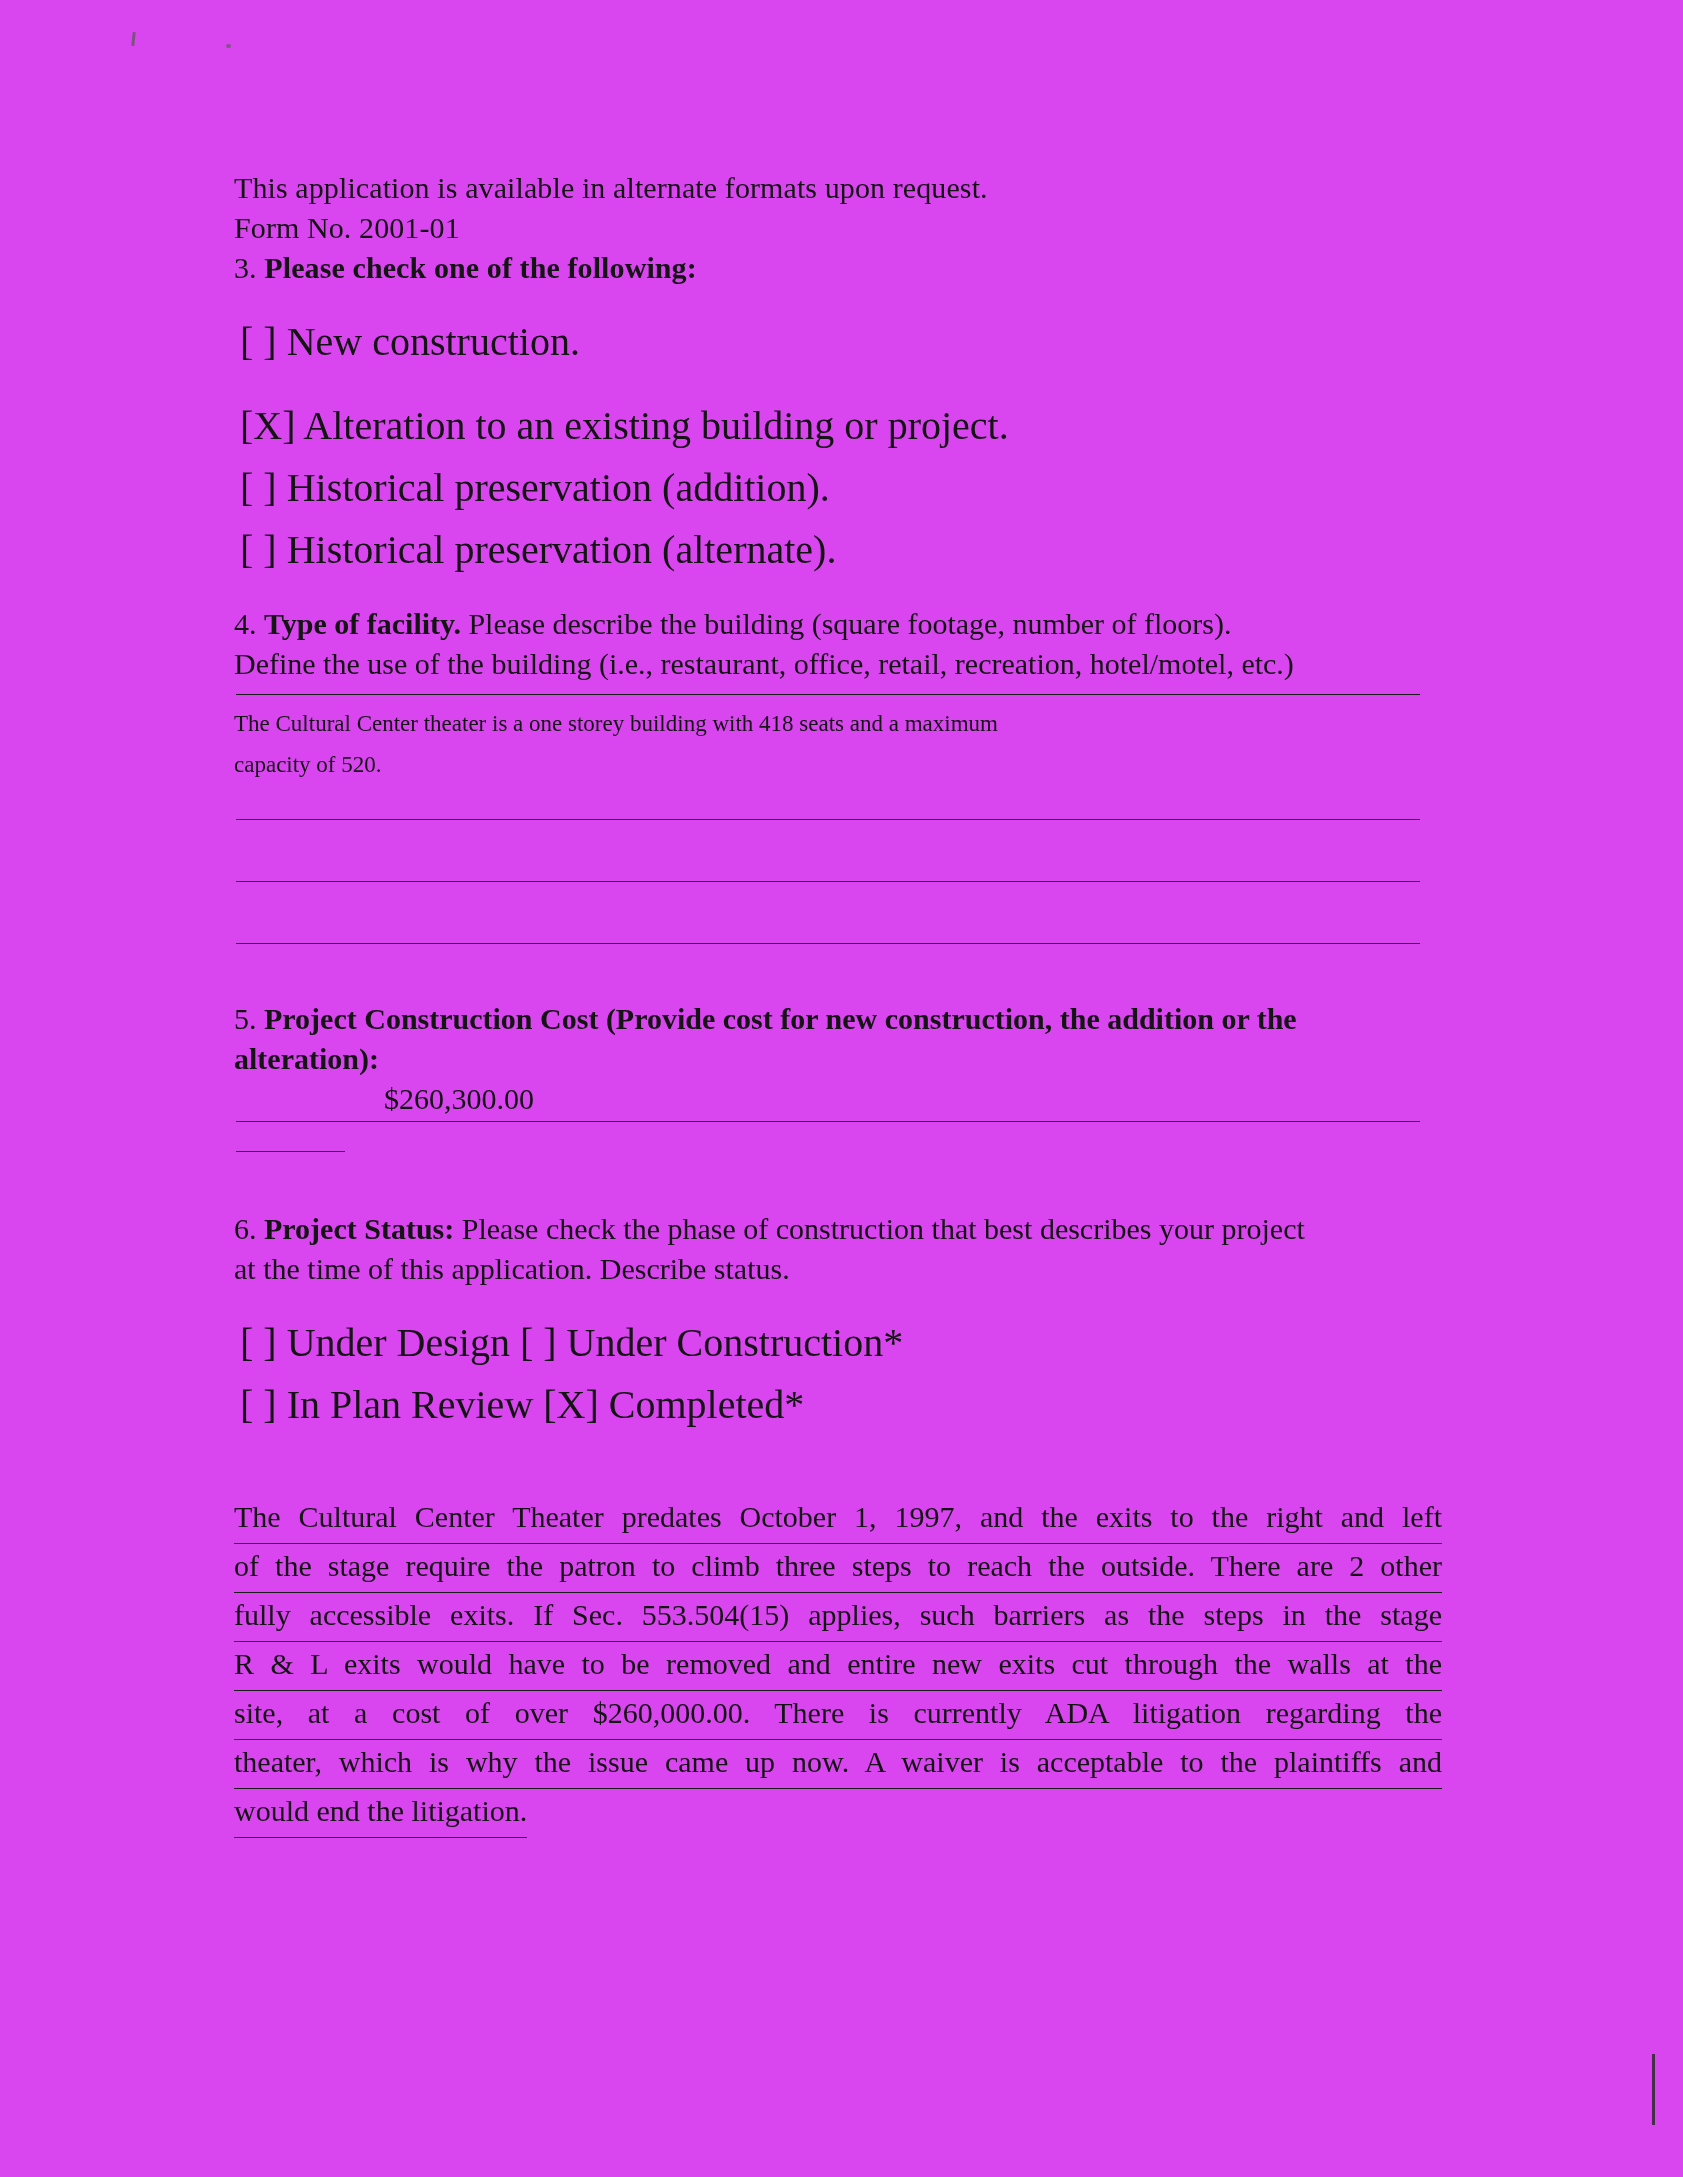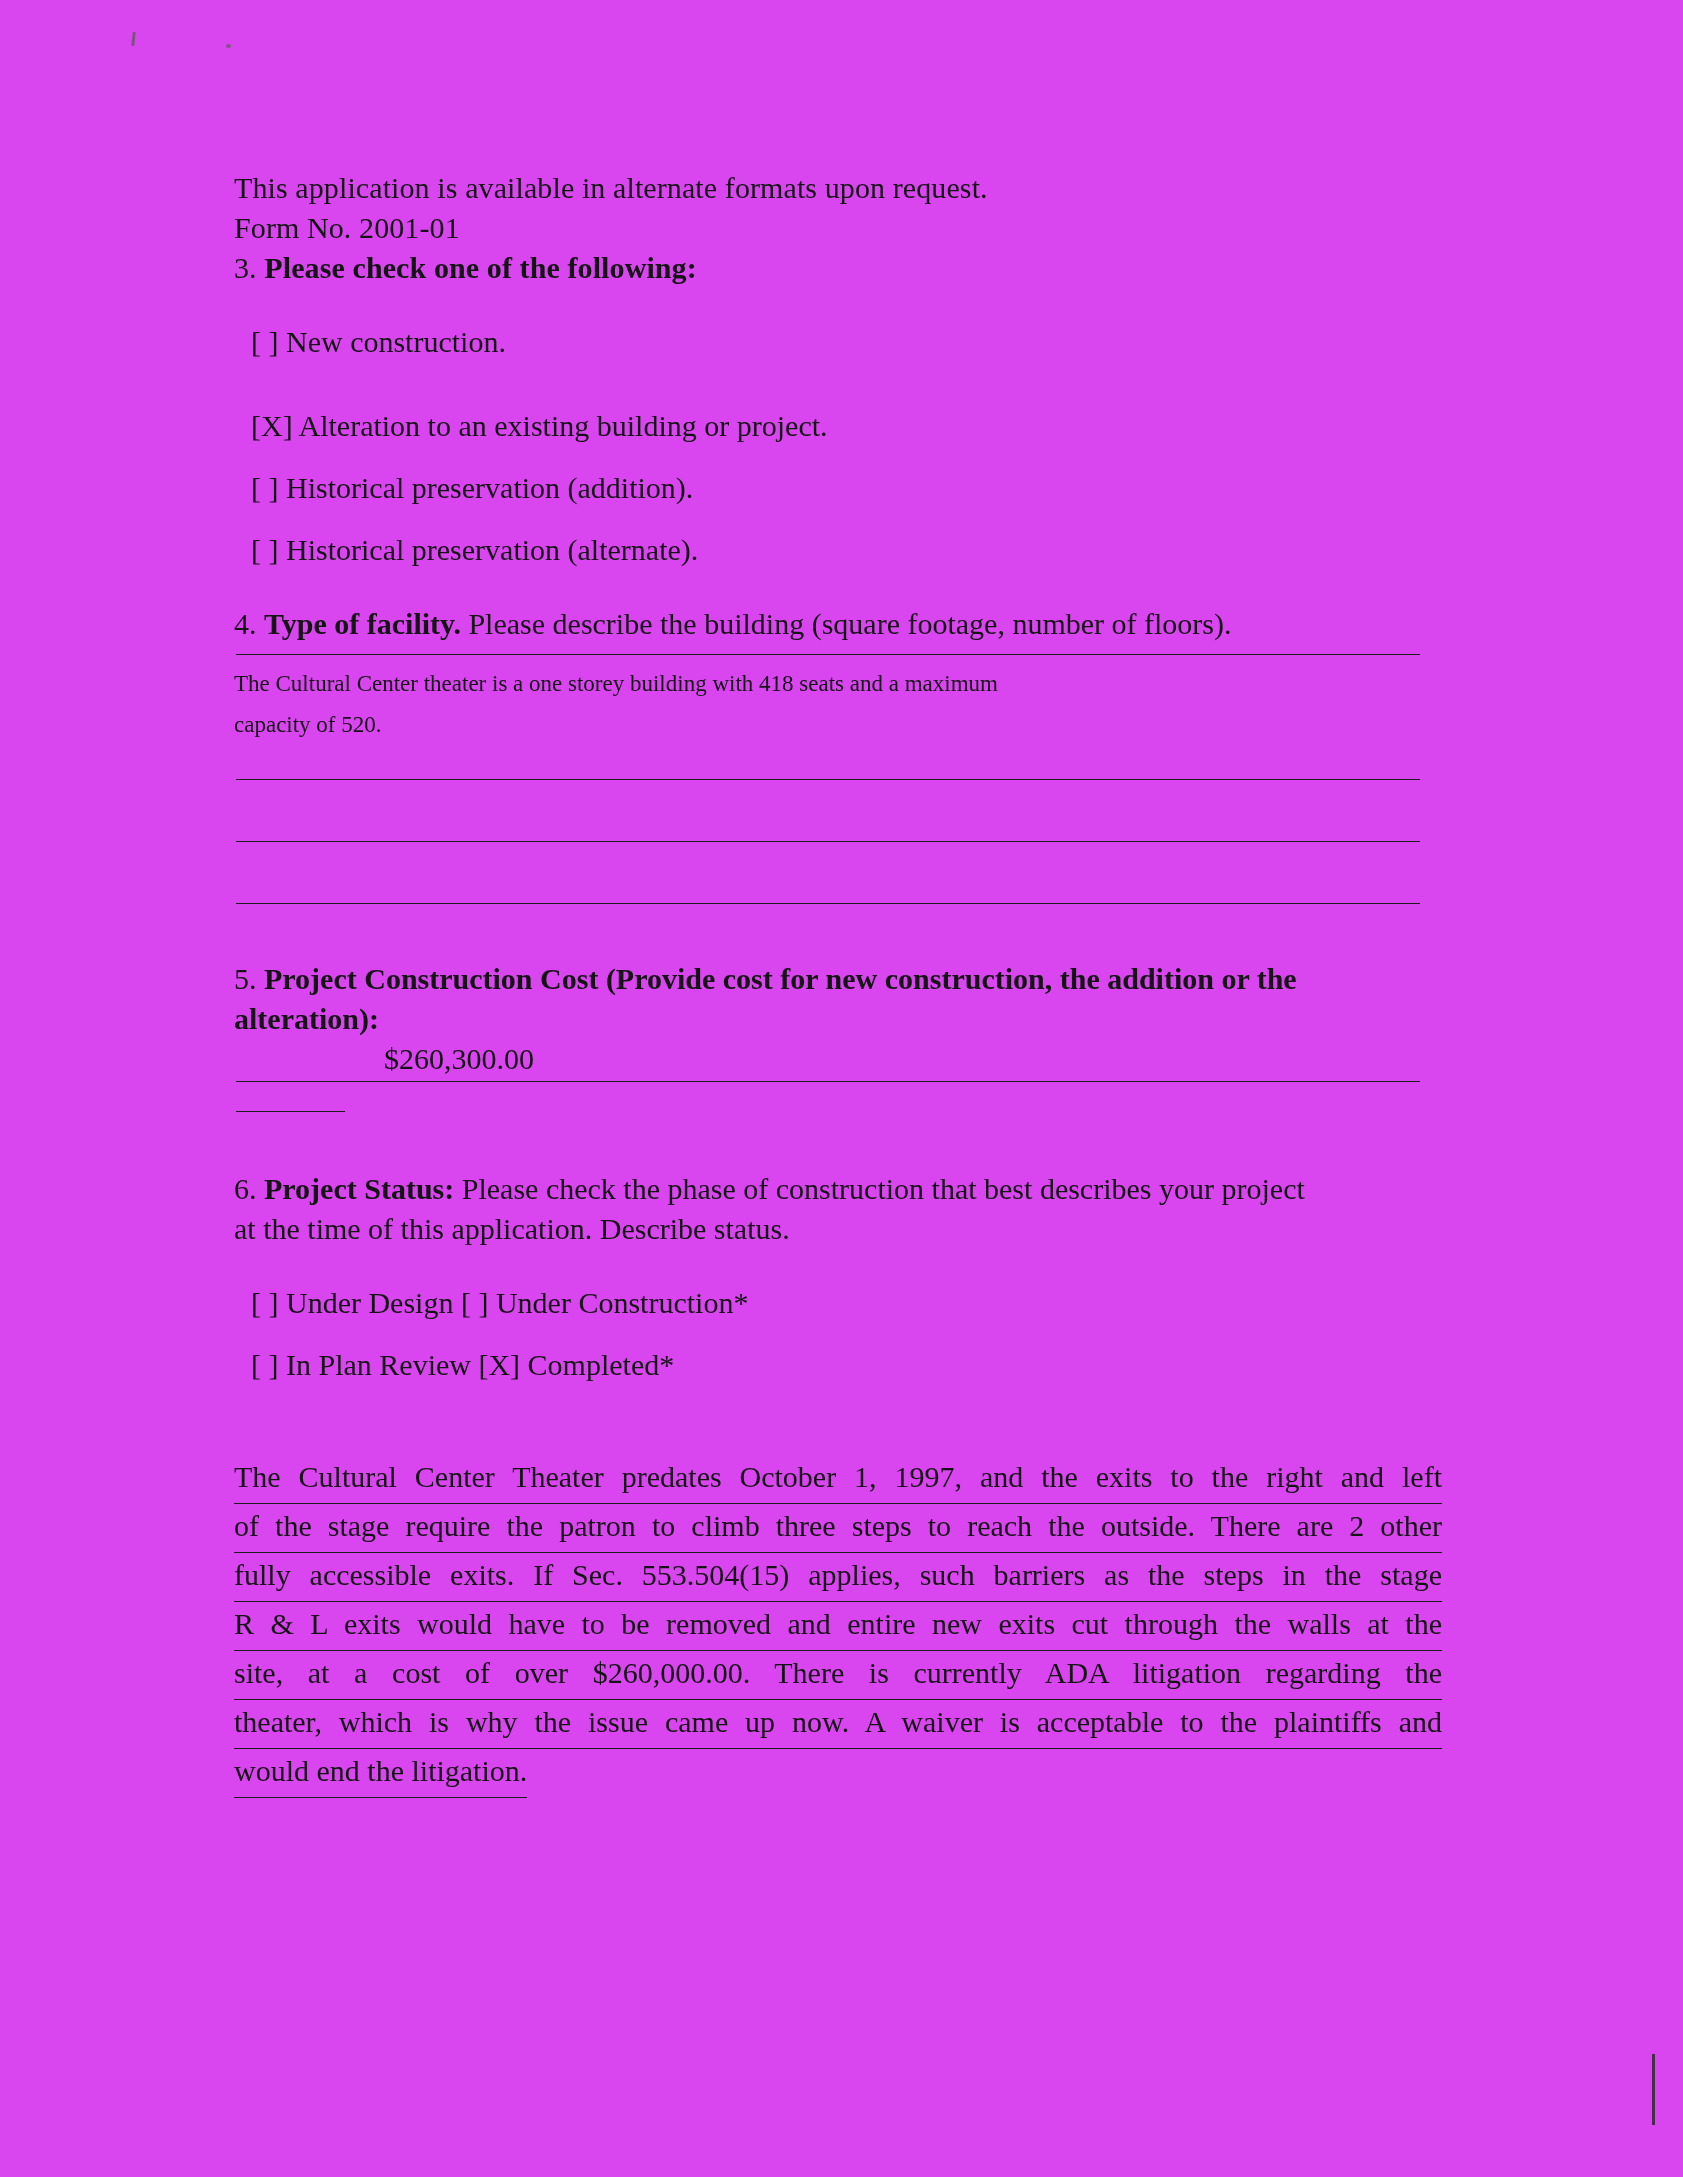--- a/index.html
+++ b/index.html
@@ -53,23 +53,23 @@
     font-size: 30px;
     line-height: 40px;
     letter-spacing: 0.1px;
   }
   .bold { font-weight: bold; }
 
   .gap-sm { height: 22px; }
   .gap-md { height: 34px; }
 
   .checkline {
-    font-size: 30px;
-    line-height: 40px;
-    margin-left: 17px;
+    font-size: 40px;
+    line-height: 40px;
+    margin-left: 6px;
   }
 
   .para {
     font-size: 30px;
     line-height: 40px;
     text-align: justify;
   }
   .para-nj {
     font-size: 30px;
     line-height: 40px;
@@ -157,20 +157,21 @@
     <div class="gap-sm"></div>
     <div class="checkline">[ ] Historical preservation (alternate).</div>
 
     <div class="gap-md"></div>
 
     <div class="para">
       <span>4.</span>
       <span class="bold">Type of facility.</span>
       <span>Please describe the building (square footage, number of floors).</span>
     </div>
+    <div class="para-nj">Define the use of the building (i.e., restaurant, office, retail, recreation, hotel/motel, etc.)</div>
 
     <div style="height:10px"></div>
     <div class="rule full"></div>
 
     <div style="height:8px"></div>
     <div class="answer">The Cultural Center theater is a one storey building with 418 seats and a maximum</div>
     <div class="answer">capacity of 520.</div>
 
     <div style="height:34px"></div>
     <div class="rule full"></div>

